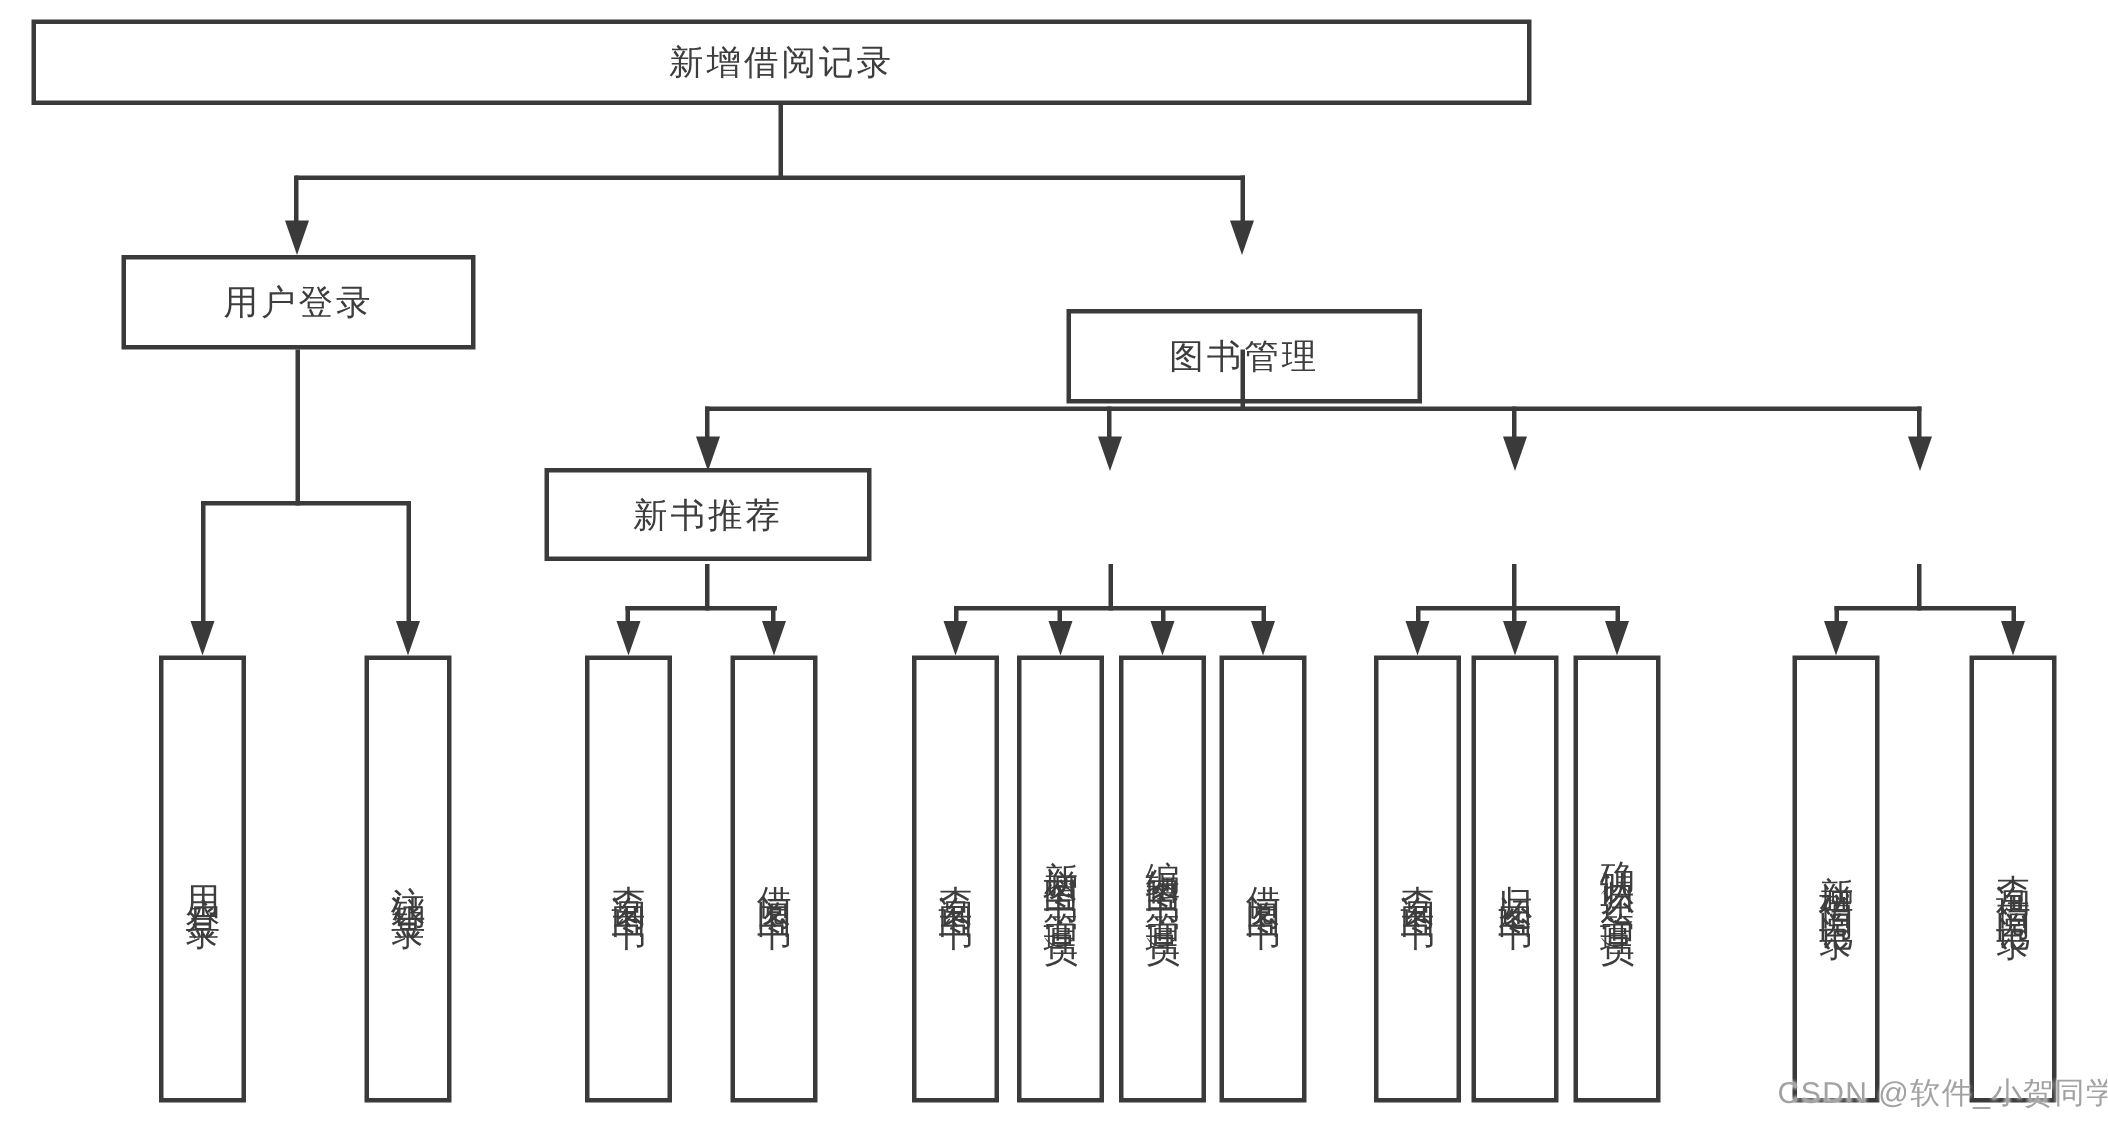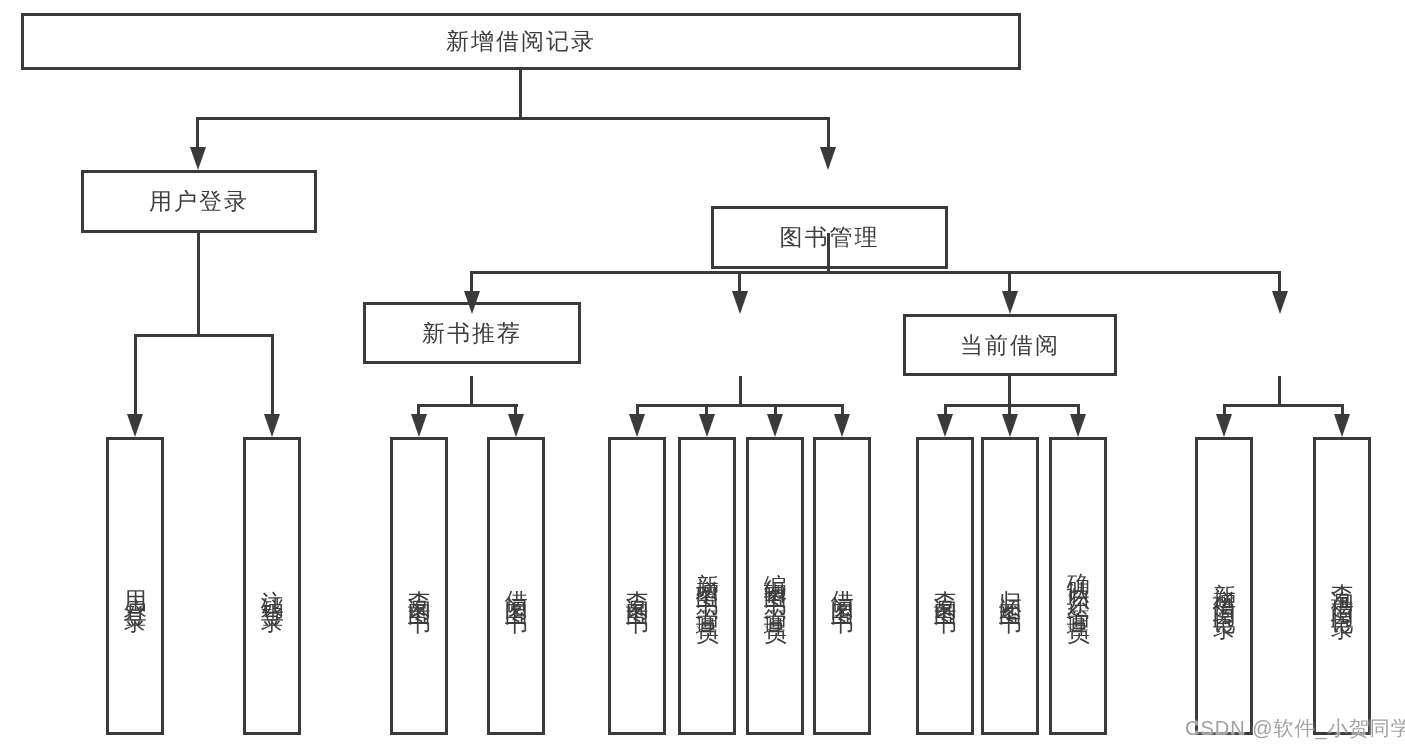--- a/index.html
+++ b/index.html
@@ -54,25 +54,22 @@
     <span>新增借阅记录</span>
   </div>
 
   <div class="hbox" style="left:81px;top:170px;width:236px;height:63px;">
     <span>用户登录</span>
   </div>
   <div class="hbox" style="left:711px;top:170px;width:237px;height:63px;margin-top:36px;">
     <span>图书管理</span>
   </div>
 
-  <div class="hbox" style="left:363px;top:302px;width:218px;height:62px;">
+  <div class="hbox" style="left:363px;top:312px;width:218px;height:62px;">
     <span>新书推荐</span>
-  </div>
-  <div class="hbox" style="left:903px;top:314px;width:214px;height:62px;">
-    <span>当前借阅</span>
   </div>
 
   <div class="vbox" style="left:106px;">
     <span class="vtext">用户登录</span>
   </div>
   <div class="vbox" style="left:243px;">
     <span class="vtext">注销登录</span>
   </div>
 
   <div class="vbox" style="left:390px;">

